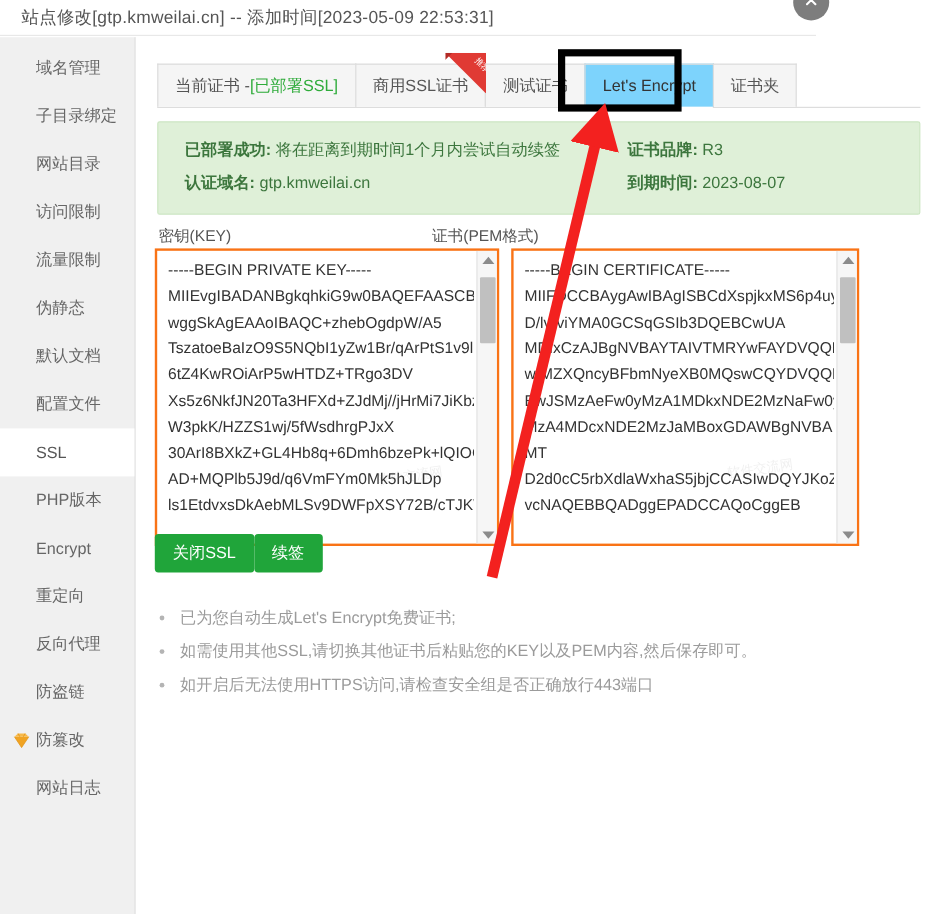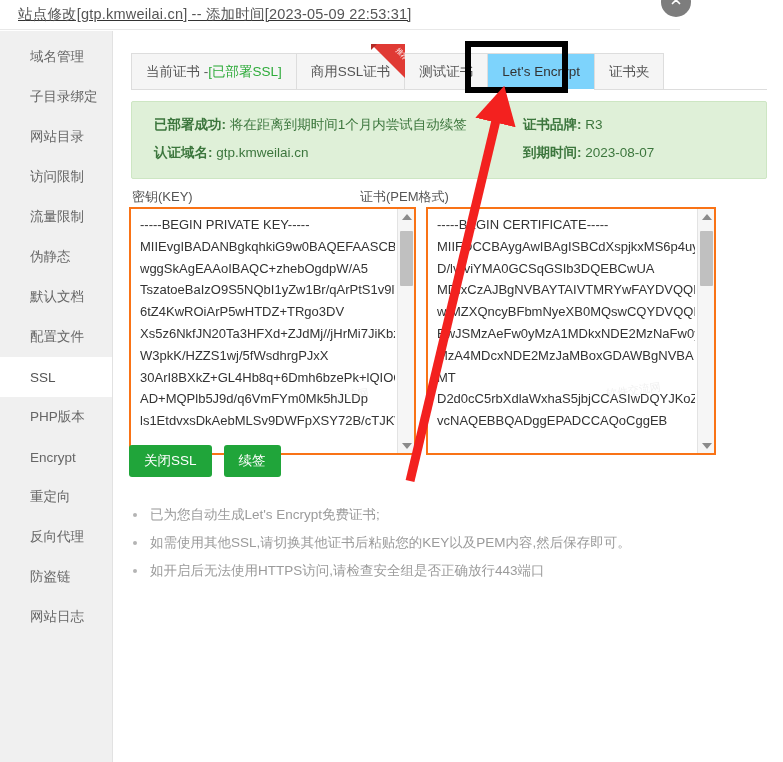--- a/index.html
+++ b/index.html
@@ -21,21 +21,20 @@
 
   
   #titlebar {
     position: absolute;
     left: 0; top: 0;
     width: 680px; height: 30px;
     background: #ffffff;
     border-bottom: 1px solid #e8e8e8;
     display: flex;
     align-items: center;
-    text-decoration: underline;
   }
   #title-text {
     margin-left: 18px;
     font-size: 14.5px;
     color: #555;
     letter-spacing: .2px;
     white-space: nowrap;
   }
   #close-btn {
     position: absolute;
@@ -248,21 +247,20 @@
     border-right: 5px solid transparent;
   }
   .tri.up { border-bottom: 6px solid #8b8b8b; }
   .tri.down { border-top: 6px solid #8b8b8b; }
 
   
   #btnrow {
     position: absolute;
     left: 15px; top: 414px;
     display: flex;
-    gap: 12px;
   }
   .btn {
     height: 32px;
     padding: 0 15px;
     background: #20a53a;
     color: #fff;
     font-size: 13.5px;
     border: none;
     border-radius: 3px;
     display: flex;
@@ -366,20 +364,30 @@
       <span>Encrypt</span>
     </div>
     <div class="side-item">
       <span>重定向</span>
     </div>
     <div class="side-item">
       <span>反向代理</span>
     </div>
     <div class="side-item">
       <span>防盗链</span>
+    </div>
+    <div class="side-item">
+      <span class="diamond">
+        <svg width="14" height="14" viewBox="0 0 14 14" aria-hidden="true">
+          <polygon points="1,4 13,4 7,13" fill="#f0a322"></polygon>
+          <polygon points="1,4 4,1.2 10,1.2 13,4" fill="#f7b94a"></polygon>
+          <path d="M4 1.2 L5.6 4 M10 1.2 L8.4 4 M1 4 L7 13 M13 4 L7 13" stroke="#e08f10" stroke-width=".6" fill="none"></path>
+        </svg>
+      </span>
+      <span>防篡改</span>
     </div>
     <div class="side-item">
       <span>网站日志</span>
     </div>
   </div>
 
   <div id="content">
 
     <div id="tabbar">
 

